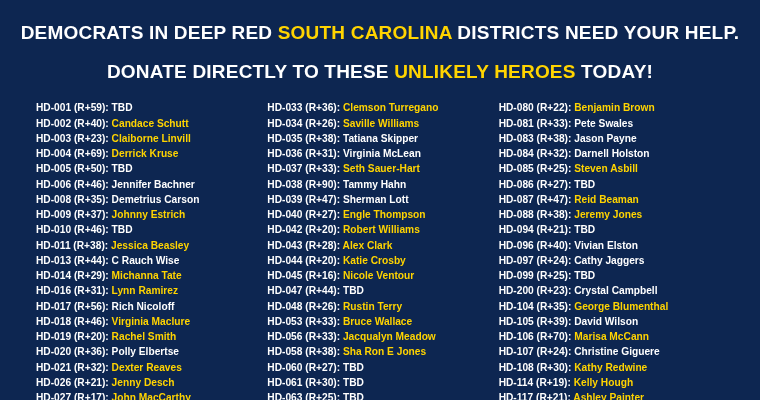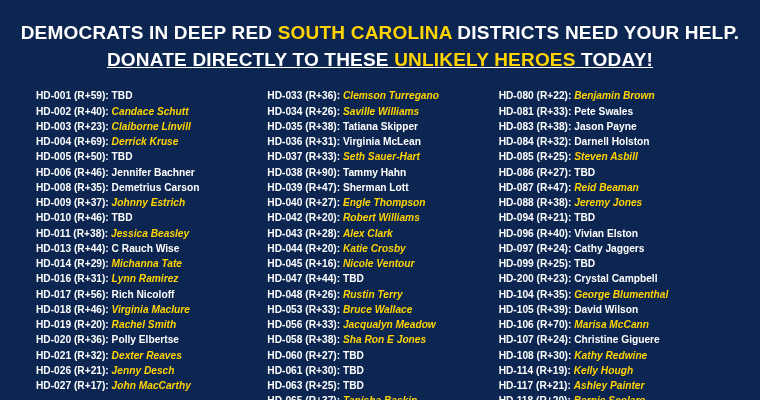--- a/index.html
+++ b/index.html
@@ -26,22 +26,21 @@
     font-weight: bold;
     font-size: 19px;
     letter-spacing: 0.2px;
     line-height: 1.35;
     margin: 0 0 4px 0;
   }
   .headline .hl {
     color: #ffd400;
   }
   .headline-line2 {
-    margin-top: 1px;
-    text-decoration: underline;
+    margin-top: 13px;
   }
   .columns {
     display: flex;
     flex-direction: row;
     justify-content: flex-start;
     margin-top: 16px;
     padding: 0 18px;
     box-sizing: border-box;
   }
   .col {
@@ -53,21 +52,20 @@
   }
   .entry {
     font-size: 10.2px;
     font-weight: bold;
     color: #ffffff;
     line-height: 1.495;
     white-space: nowrap;
   }
   .entry .name-yellow {
     color: #ffd400;
-    font-style: italic;
   }
   .entry .name-white {
     color: #ffffff;
   }
 </style>
 </head>
 <body>
 
 <div class="page">
 

